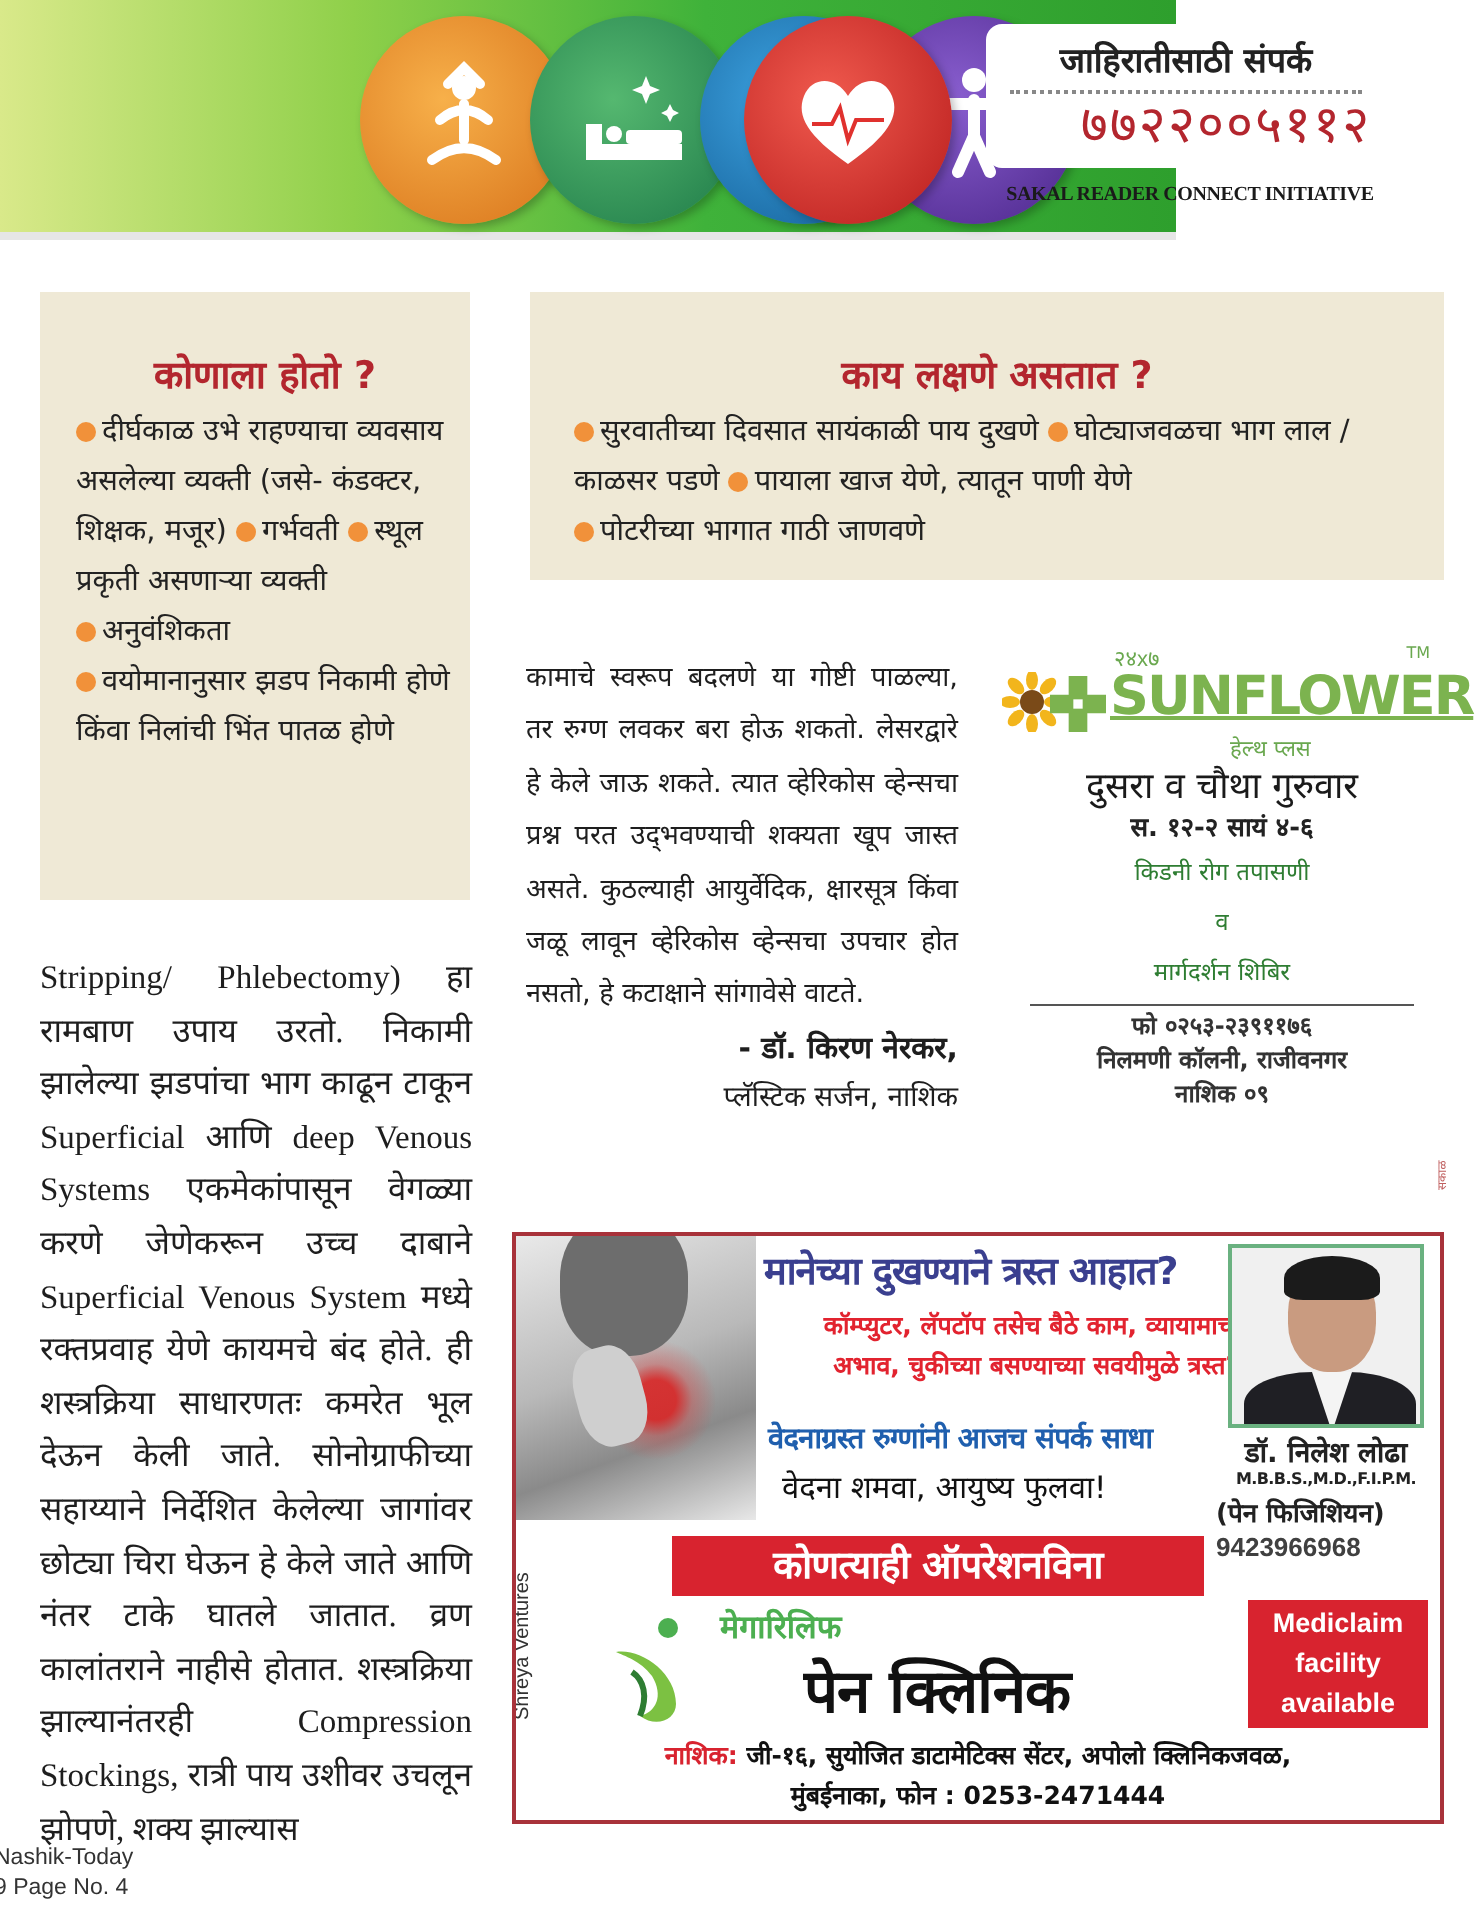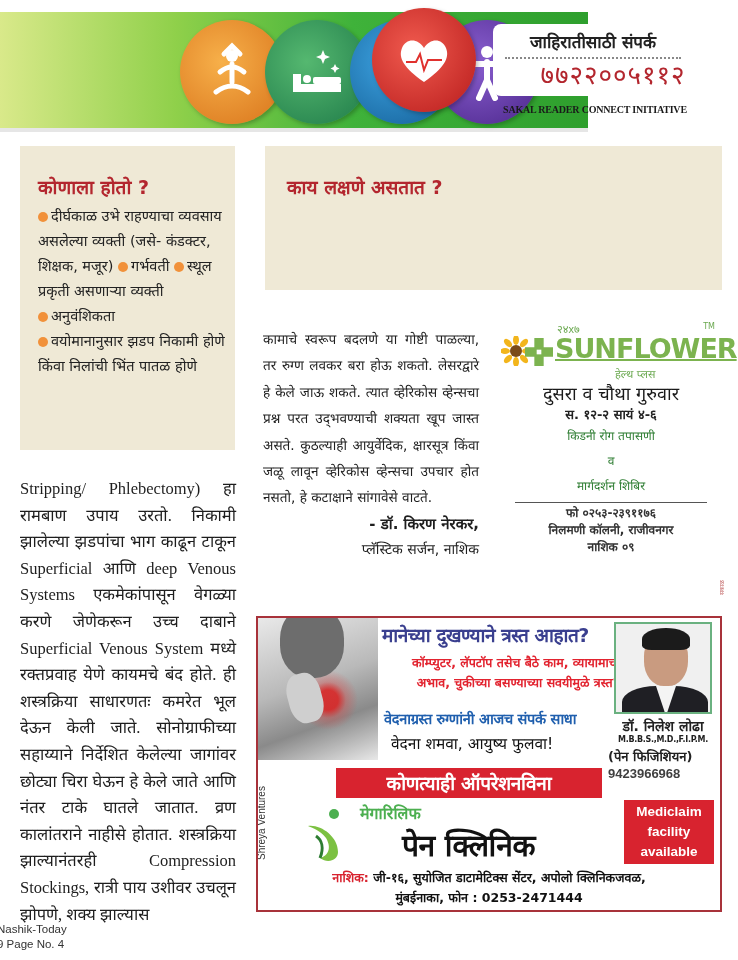--- a/index.html
+++ b/index.html
@@ -1,36 +1,36 @@
 <!DOCTYPE html>
 <html><head>
 <meta charset="utf-8">
 <style>
   * { box-sizing: border-box; margin: 0; padding: 0; }
   html, body { width: 738px; height: 960px; background: #ffffff; overflow: hidden; }
   body { position: relative; font-family: "DejaVu Serif", serif; color: #1e1e1e; }
 
   
-  .banner { position: absolute; left: 0; top: 12px; width: 588px; height: 120px;
+  .banner { position: absolute; left: 0; top: 0; width: 588px; height: 120px;
     background: linear-gradient(90deg, #d9e98a 0%, #8fd04a 30%, #3fb23a 60%, #2e9f2d 100%);
     border-bottom: 4px solid #e6e6e6; }
   .icon-circle { position: absolute; top: 8px; width: 104px; height: 104px; border-radius: 50%;
     display: flex; align-items: center; justify-content: center; box-shadow: 2px 2px 4px rgba(0,0,0,0.25); }
   .icon-circle svg { width: 60px; height: 60px; }
   .contact-box { position: absolute; left: 493px; top: 12px; width: 200px; height: 72px;
     background: #ffffff; border-radius: 8px; text-align: center; }
   .contact-title { font-family: "DejaVu Sans", sans-serif; font-size: 17px; font-weight: bold; color: #222; margin-top: 6px; }
   .contact-line { height: 0; border-top: 2px dotted #888; margin: 4px 12px 0 12px; }
   .contact-number { font-family: "DejaVu Sans", sans-serif; font-size: 26px; color: #b3262e; letter-spacing: 1px; line-height: 32px; margin-left: 40px; }
   .initiative { position: absolute; left: 475px; top: 92px; width: 240px; text-align: center;
     font-family: "Liberation Serif", serif; font-size: 10px; font-weight: bold; color: #1a1a1a; letter-spacing: -0.2px; }
 
   
   .info-box { position: absolute; background: #efe9d6; }
-  .info-title { font-family: "DejaVu Sans", sans-serif; font-weight: bold; color: #b3262e; font-size: 19px; margin-bottom: 4px; }
+  .info-title { font-family: "DejaVu Sans", sans-serif; font-weight: bold; color: #b3262e; font-size: 19px; margin-bottom: 4px; text-align: center; }
   .info-text { font-family: "DejaVu Sans", sans-serif; font-size: 14.5px; line-height: 25px; color: #222; }
   .bullet { display: inline-block; width: 10px; height: 10px; border-radius: 50%; background: #f1913a; margin-right: 3px; vertical-align: middle; }
 
   
   .col-text { position: absolute; font-family: "Liberation Serif", serif; font-size: 17px; line-height: 26.3px; color: #1e1e1e; text-align: justify; }
   .col-text p { margin: 0; }
   .byline { text-align: right; font-family: "DejaVu Sans", sans-serif; font-weight: bold; font-size: 15px; line-height: 26px; }
   .byline-sub { text-align: right; font-family: "DejaVu Sans", sans-serif; font-size: 14px; line-height: 24px; }
 
   
@@ -143,20 +143,26 @@
     <span class="bullet"></span><span>दीर्घकाळ उभे राहण्याचा व्यवसाय असलेल्या व्यक्ती (जसे- कंडक्टर, शिक्षक, मजूर)</span>
     <span class="bullet"></span><span>गर्भवती</span>
     <span class="bullet"></span><span>स्थूल प्रकृती असणाऱ्या व्यक्ती</span><br>
     <span class="bullet"></span><span>अनुवंशिकता</span><br>
     <span class="bullet"></span><span>वयोमानानुसार झडप निकामी होणे किंवा निलांची भिंत पातळ होणे</span>
   </div>
 </div>
 
 <div class="info-box" style="left:265px; top:146px; width:457px; height:144px; padding:28px 12px 0 22px;">
   <div class="info-title">काय लक्षणे असतात ?</div>
+  <div class="info-text">
+    <span class="bullet"></span><span>सुरवातीच्या दिवसात सायंकाळी पाय दुखणे</span>
+    <span class="bullet"></span><span>घोट्याजवळचा भाग लाल / काळसर पडणे</span>
+    <span class="bullet"></span><span>पायाला खाज येणे, त्यातून पाणी येणे</span><br>
+    <span class="bullet"></span><span>पोटरीच्या भागात गाठी जाणवणे</span>
+  </div>
 </div>
 
 <div class="col-text" style="left:20px; top:476px; width:216px; font-size:16.5px; line-height:26.6px;">
   <p>Stripping/ Phlebectomy) हा रामबाण उपाय उरतो. निकामी झालेल्या झडपांचा भाग काढून टाकून Superficial आणि deep Venous Systems एकमेकांपासून वेगळ्या करणे जेणेकरून उच्च दाबाने Superficial Venous System मध्ये रक्तप्रवाह येणे कायमचे बंद होते. ही शस्त्रक्रिया साधारणतः कमरेत भूल देऊन केली जाते. सोनोग्राफीच्या सहाय्याने निर्देशित केलेल्या जागांवर छोट्या चिरा घेऊन हे केले जाते आणि नंतर टाके घातले जातात. व्रण कालांतराने नाहीसे होतात. शस्त्रक्रिया झाल्यानंतरही Compression Stockings, रात्री पाय उशीवर उचलून झोपणे, शक्य झाल्यास</p>
 </div>
 
 <div class="col-text" style="left:263px; top:326px; width:216px; font-family:'DejaVu Sans', sans-serif; font-size:13.6px; line-height:26.4px;">
   <p>कामाचे स्वरूप बदलणे या गोष्टी पाळल्या, तर रुग्ण लवकर बरा होऊ शकतो. लेसरद्वारे हे केले जाऊ शकते. त्यात व्हेरिकोस व्हेन्सचा प्रश्न परत उद्‌भवण्याची शक्यता खूप जास्त असते. कुठल्याही आयुर्वेदिक, क्षारसूत्र किंवा जळू लावून व्हेरिकोस व्हेन्सचा उपचार होत नसतो, हे कटाक्षाने सांगावेसे वाटते.</p>
   <div class="byline">- डॉ. किरण नेरकर,</div>
   <div class="byline-sub">प्लॅस्टिक सर्जन, नाशिक</div>

